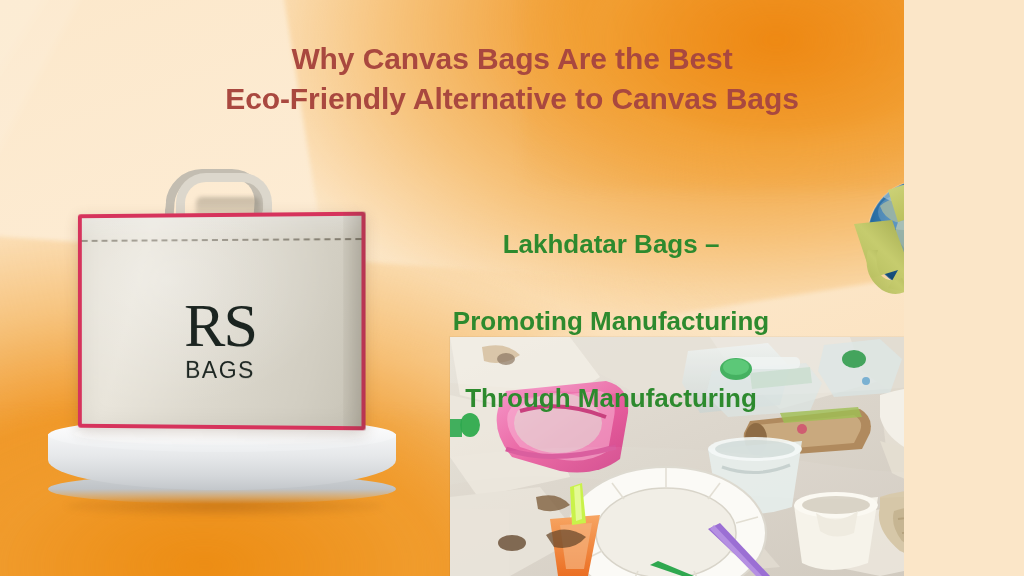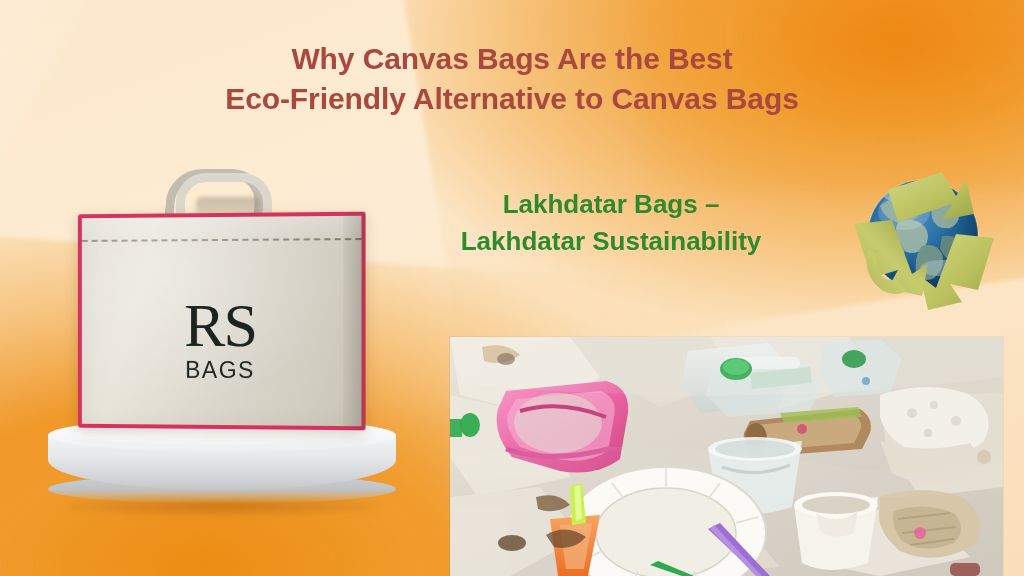--- a/index.html
+++ b/index.html
@@ -6,21 +6,21 @@
   html,body { width:1024px; height:576px; overflow:hidden; }
   body {
     font-family:"Liberation Sans", sans-serif;
     background:#fbe6c8;
     position:relative;
   }
 
   
   #banner{
     position:absolute; inset:0;
-    width:1024px; height:576px;
+    width:904px; height:576px;
     overflow:hidden;
     background:#fce8cb;
   }
   .bg-base{
     position:absolute; inset:0;
     background:
       linear-gradient(160deg,
         rgba(252,232,203,1) 0%,
         rgba(253,236,212,1) 38%,
         rgba(252,230,199,1) 62%,
@@ -95,20 +95,21 @@
 
   .green-block{
     position:absolute; top:186px; left:386px; width:450px;
     text-align:center; z-index:6;
   }
   .green-line{
     font-size:26px; font-weight:bold;
     line-height:37px;
     color:#2d8a2e;
     white-space:nowrap;
+    margin-top:40px;
   }
 
   
   .bag-scene{
     position:absolute; left:44px; top:155px;
     width:360px; height:360px; z-index:5;
   }
   
   .pedestal{
     position:absolute; left:4px; top:263px;
@@ -263,21 +264,22 @@
   <div class="bg-bl2"></div>
   <div class="bg-streak"></div>
 
   <div class="title-block">
     <div class="title-line">Why Canvas Bags Are the Best</div>
     <div class="title-line">Eco-Friendly Alternative to Canvas Bags</div>
   </div>
 
   <div class="green-block">
     <div class="green-line">Lakhdatar Bags –</div>
-    <div class="green-line">Lakhdatar Sustainability</div>
+    <div class="green-line">Promoting Manufacturing</div>
+    <div class="green-line">Through Manufacturing</div>
   </div>
 
   <div class="bag-scene">
 
     <div class="pedestal">
       <div class="ped-shadow"></div>
       <div class="ped-bottom-edge"></div>
       <div class="ped-body"></div>
       <div class="ped-top">
         <div class="ped-top-hl"></div>

